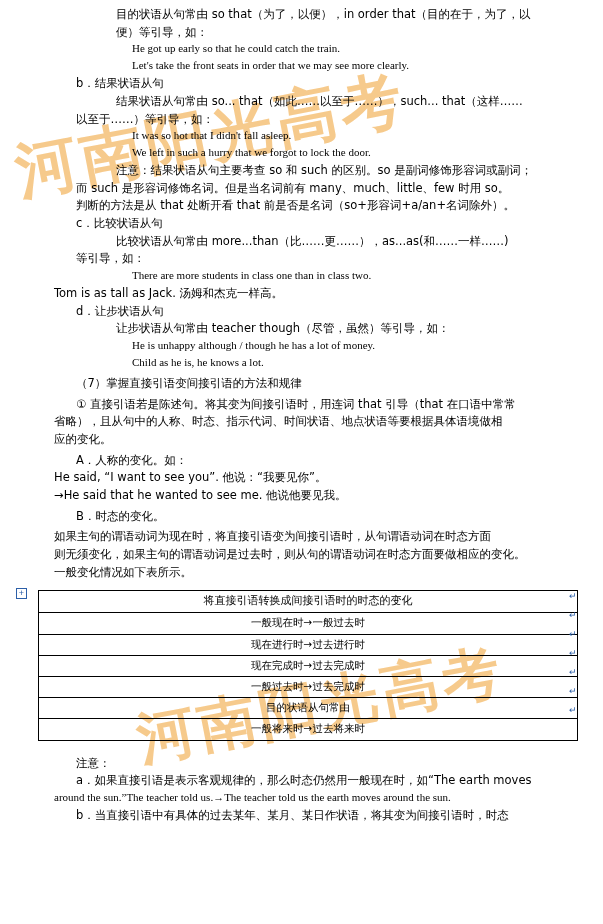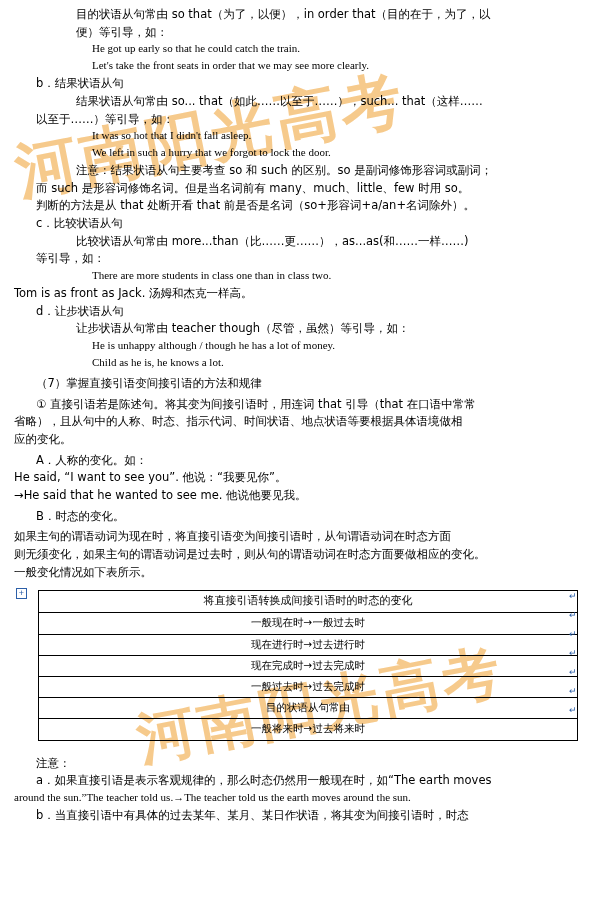--- a/index.html
+++ b/index.html
@@ -51,21 +51,21 @@
     left: 130px;
     top: 700px;
     font-size: 58px;
     transform: rotate(-11deg);
     transform-origin: left top;
   }
   p {
     margin: 0 0 1px 0;
     text-indent: 0;
   }
-  .l { display: block; }
+  .l { display: block; margin-left: 40px; }
   .i1 { padding-left: 62px; }
   .i2 { padding-left: 78px; }
   .i0 { padding-left: 0; }
   .ind2 { padding-left: 22px; }
   .zh { font-family: "DejaVu Sans", sans-serif; font-size: 11.5px; }
   .eng { font-family: "Liberation Serif", serif; font-size: 11px; }
   .tbl-wrap {
     margin: 10px 0 0 0;
     position: relative;
   }
@@ -135,21 +135,21 @@
       <p class="l ind2 zh">以至于……）等引导，如：</p>
       <p class="l i2 eng">It was so hot that I didn't fall asleep.</p>
       <p class="l i2 eng">We left in such a hurry that we forgot to lock the door.</p>
       <p class="l i1 zh">注意：结果状语从句主要考查 so 和 such 的区别。so 是副词修饰形容词或副词；</p>
       <p class="l ind2 zh">而 such 是形容词修饰名词。但是当名词前有 many、much、little、few 时用 so。</p>
       <p class="l ind2 zh">判断的方法是从 that 处断开看 that 前是否是名词（so+形容词+a/an+名词除外）。</p>
       <p class="l ind2 zh">c．比较状语从句</p>
       <p class="l i1 zh">比较状语从句常由 more...than（比……更……），as...as(和……一样……)</p>
       <p class="l ind2 zh">等引导，如：</p>
       <p class="l i2 eng">There are more students in class one than in class two.</p>
-      <p class="l i0 zh">Tom is as front as Jack. 汤姆和杰克一样高。</p>
+      <p class="l i0 zh">Tom is as tall as Jack. 汤姆和杰克一样高。</p>
       <p class="l ind2 zh">d．让步状语从句</p>
       <p class="l i1 zh">让步状语从句常由 teacher though（尽管，虽然）等引导，如：</p>
       <p class="l i2 eng">He is unhappy although / though he has a lot of money.</p>
       <p class="l i2 eng">Child as he is, he knows a lot.</p>
       <div class="gap-s"></div>
       <p class="l ind2 zh">（7）掌握直接引语变间接引语的方法和规律</p>
       <div class="gap-s"></div>
       <p class="l ind2 zh">① 直接引语若是陈述句。将其变为间接引语时，用连词 that 引导（that 在口语中常常</p>
       <p class="l i0 zh">省略），且从句中的人称、时态、指示代词、时间状语、地点状语等要根据具体语境做相</p>
       <p class="l i0 zh">应的变化。</p>

